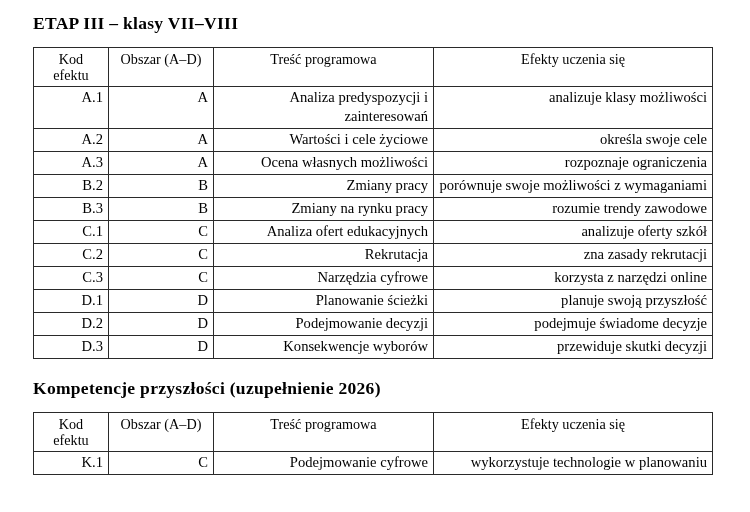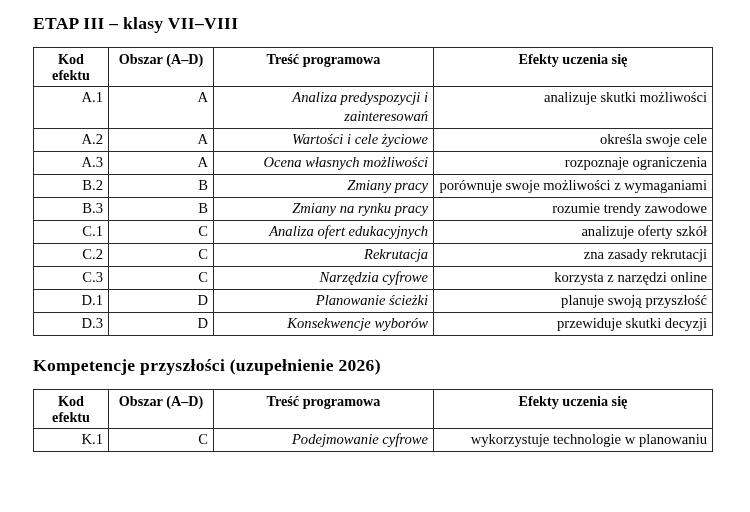--- a/index.html
+++ b/index.html
@@ -49,37 +49,37 @@
     border: 1px solid #2a2a2a;
     padding: 1px 5px 2px 5px;
     vertical-align: top;
     font-size: 14.6px;
     line-height: 19px;
     font-weight: normal;
     text-align: right;
   }
 
   table.grid thead th {
-    font-weight: bold;
+    font-weight: normal;
     text-align: center;
     font-size: 14.2px;
     line-height: 16px;
     padding-top: 3px;
     padding-bottom: 3px;
     vertical-align: top;
   }
 
   col.c-code   { width: 75px; }
   col.c-area   { width: 105px; }
   col.c-content{ width: 220px; }
   col.c-effect { width: 279px; }
 
   td.code { padding-left: 6px; }
   td.area { padding-left: 7px; }
-  td.content { padding-left: 8px; font-style: italic; }
+  td.content { padding-left: 8px; }
   td.effect { padding-left: 8px; }
 
   .hdr-code { white-space: pre-line; }
 </style>
 </head>
 <body>
 
 <div class="page">
 
   <div class="doc-heading first">ETAP III – klasy VII–VIII</div>
@@ -98,21 +98,21 @@
         <th>Obszar (A–D)</th>
         <th>Treść programowa</th>
         <th>Efekty uczenia się</th>
       </tr>
     </thead>
     <tbody>
       <tr>
         <td class="code">A.1</td>
         <td class="area">A</td>
         <td class="content">Analiza predyspozycji i zainteresowań</td>
-        <td class="effect">analizuje skutki możliwości</td>
+        <td class="effect">analizuje klasy możliwości</td>
       </tr>
       <tr>
         <td class="code">A.2</td>
         <td class="area">A</td>
         <td class="content">Wartości i cele życiowe</td>
         <td class="effect">określa swoje cele</td>
       </tr>
       <tr>
         <td class="code">A.3</td>
         <td class="area">A</td>
@@ -147,20 +147,26 @@
         <td class="code">C.3</td>
         <td class="area">C</td>
         <td class="content">Narzędzia cyfrowe</td>
         <td class="effect">korzysta z narzędzi online</td>
       </tr>
       <tr>
         <td class="code">D.1</td>
         <td class="area">D</td>
         <td class="content">Planowanie ścieżki</td>
         <td class="effect">planuje swoją przyszłość</td>
+      </tr>
+      <tr>
+        <td class="code">D.2</td>
+        <td class="area">D</td>
+        <td class="content">Podejmowanie decyzji</td>
+        <td class="effect">podejmuje świadome decyzje</td>
       </tr>
       <tr>
         <td class="code">D.3</td>
         <td class="area">D</td>
         <td class="content">Konsekwencje wyborów</td>
         <td class="effect">przewiduje skutki decyzji</td>
       </tr>
     </tbody>
   </table>
 

